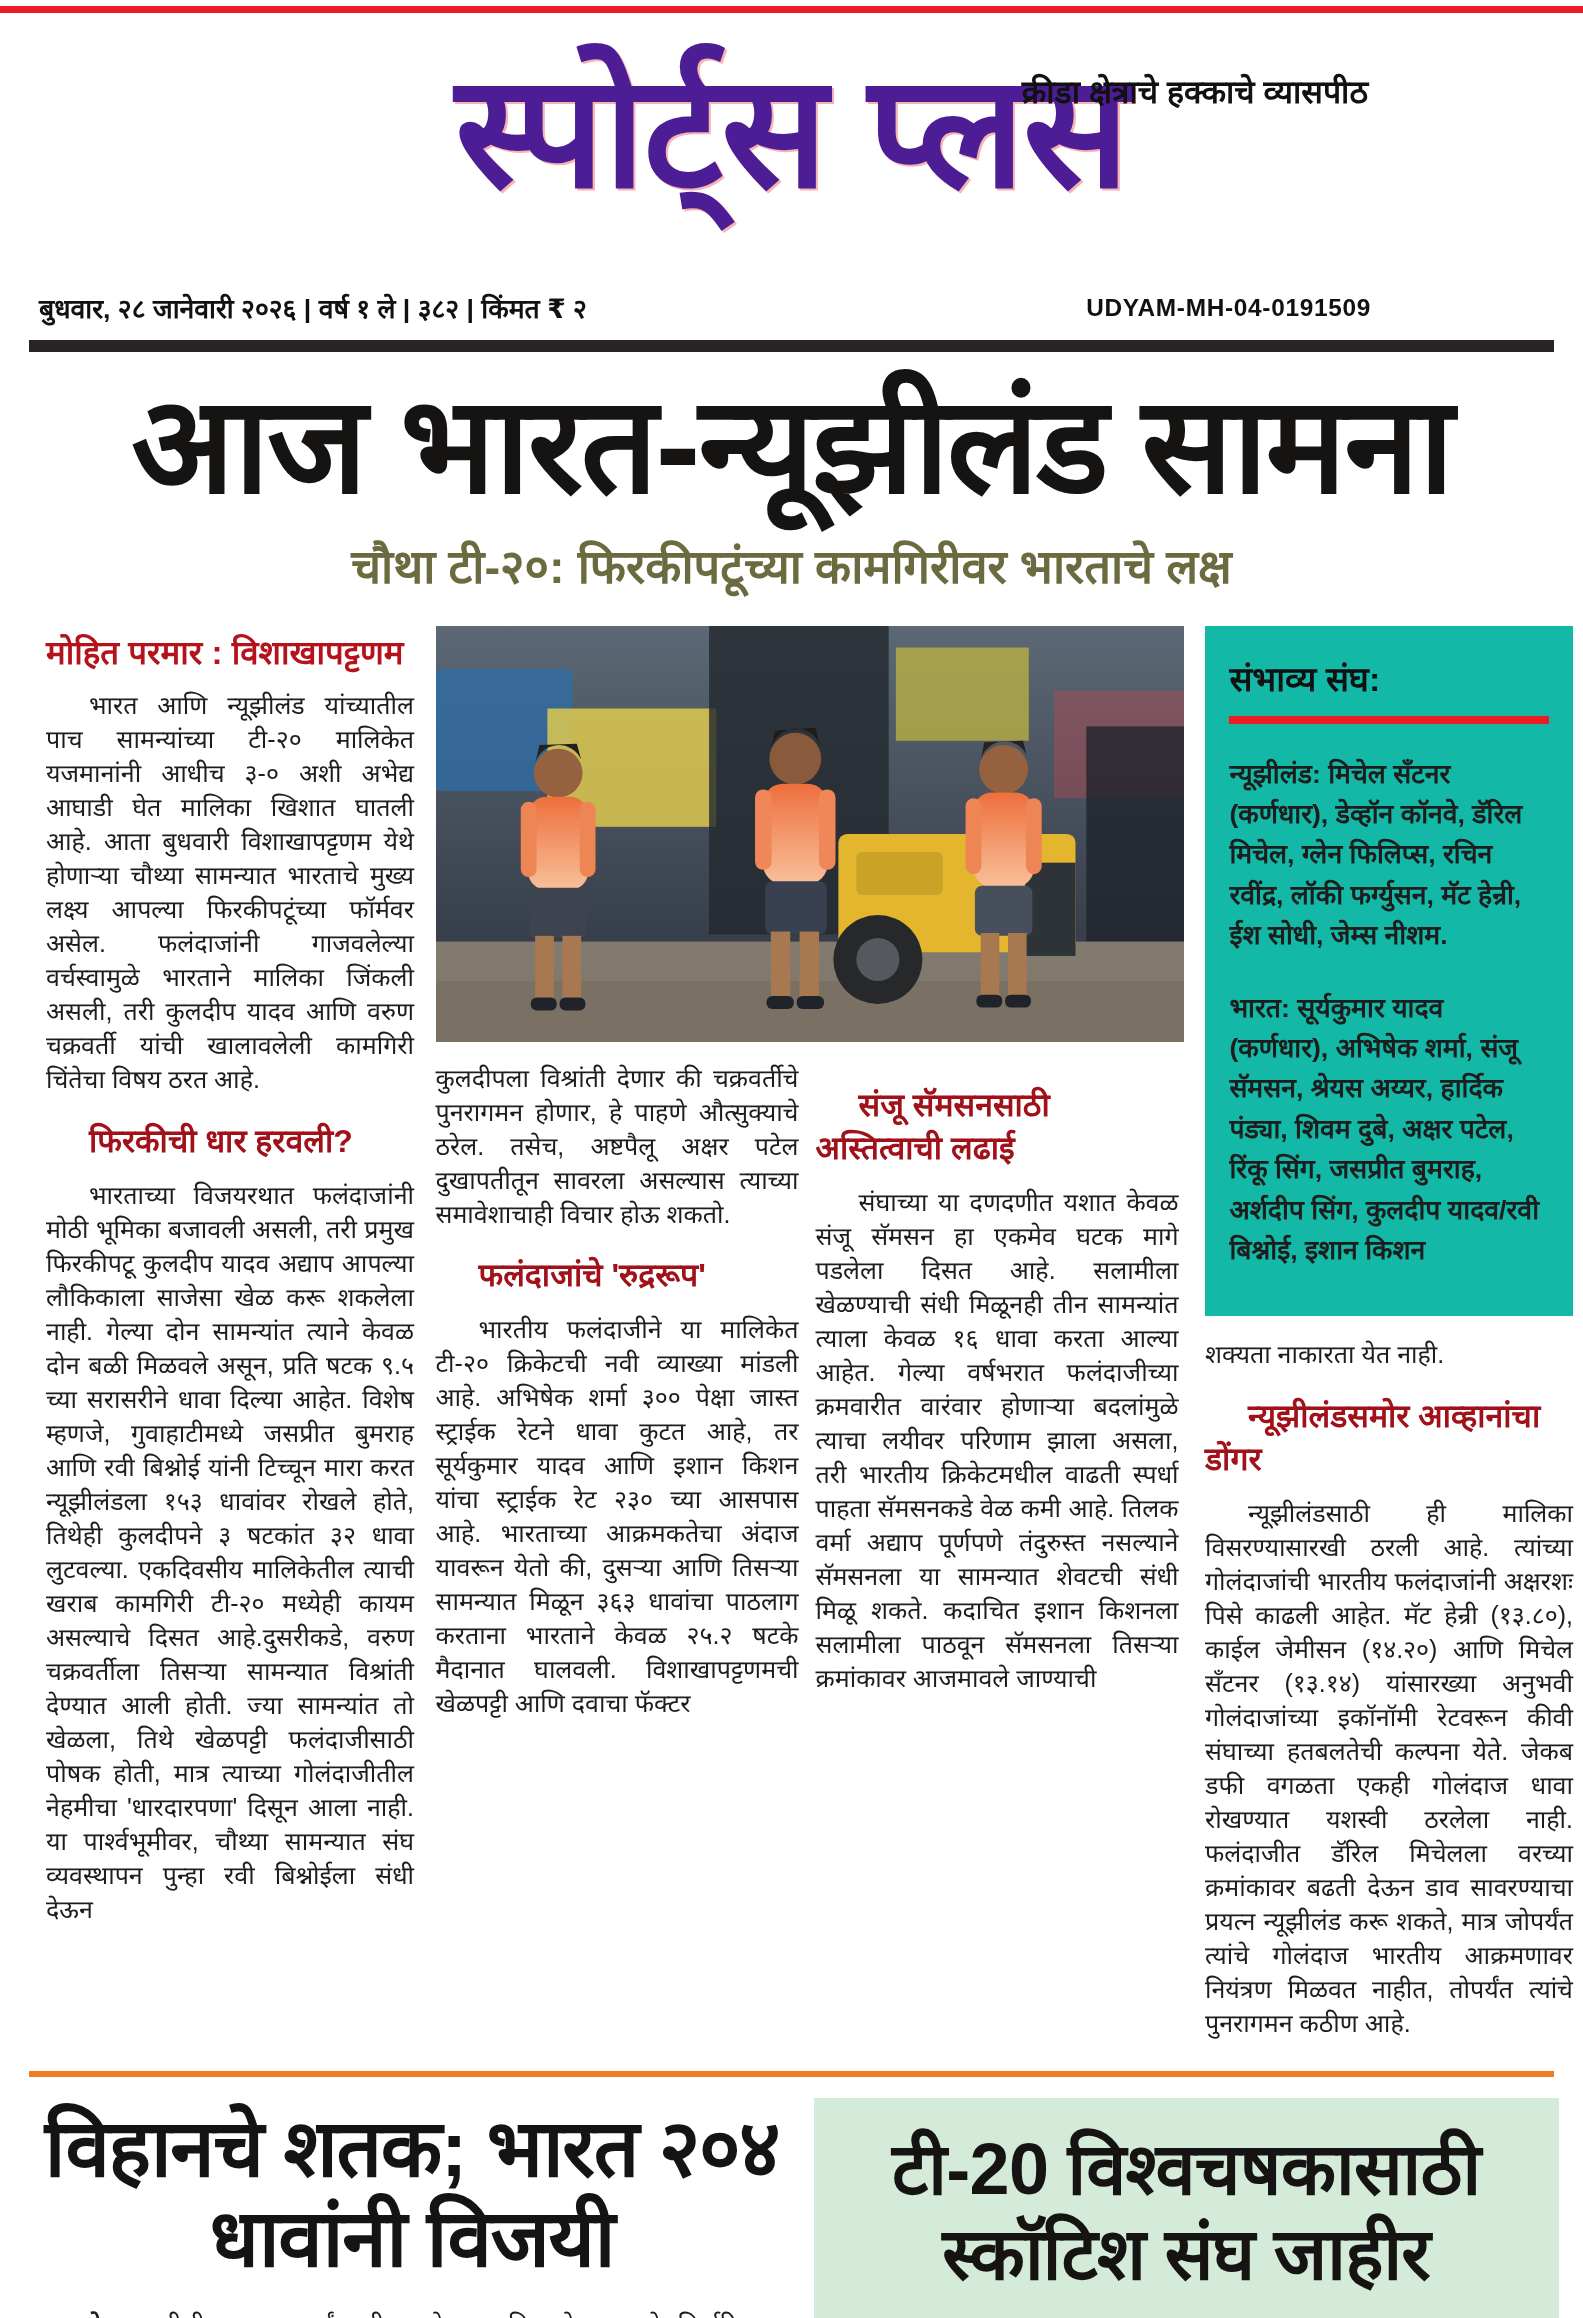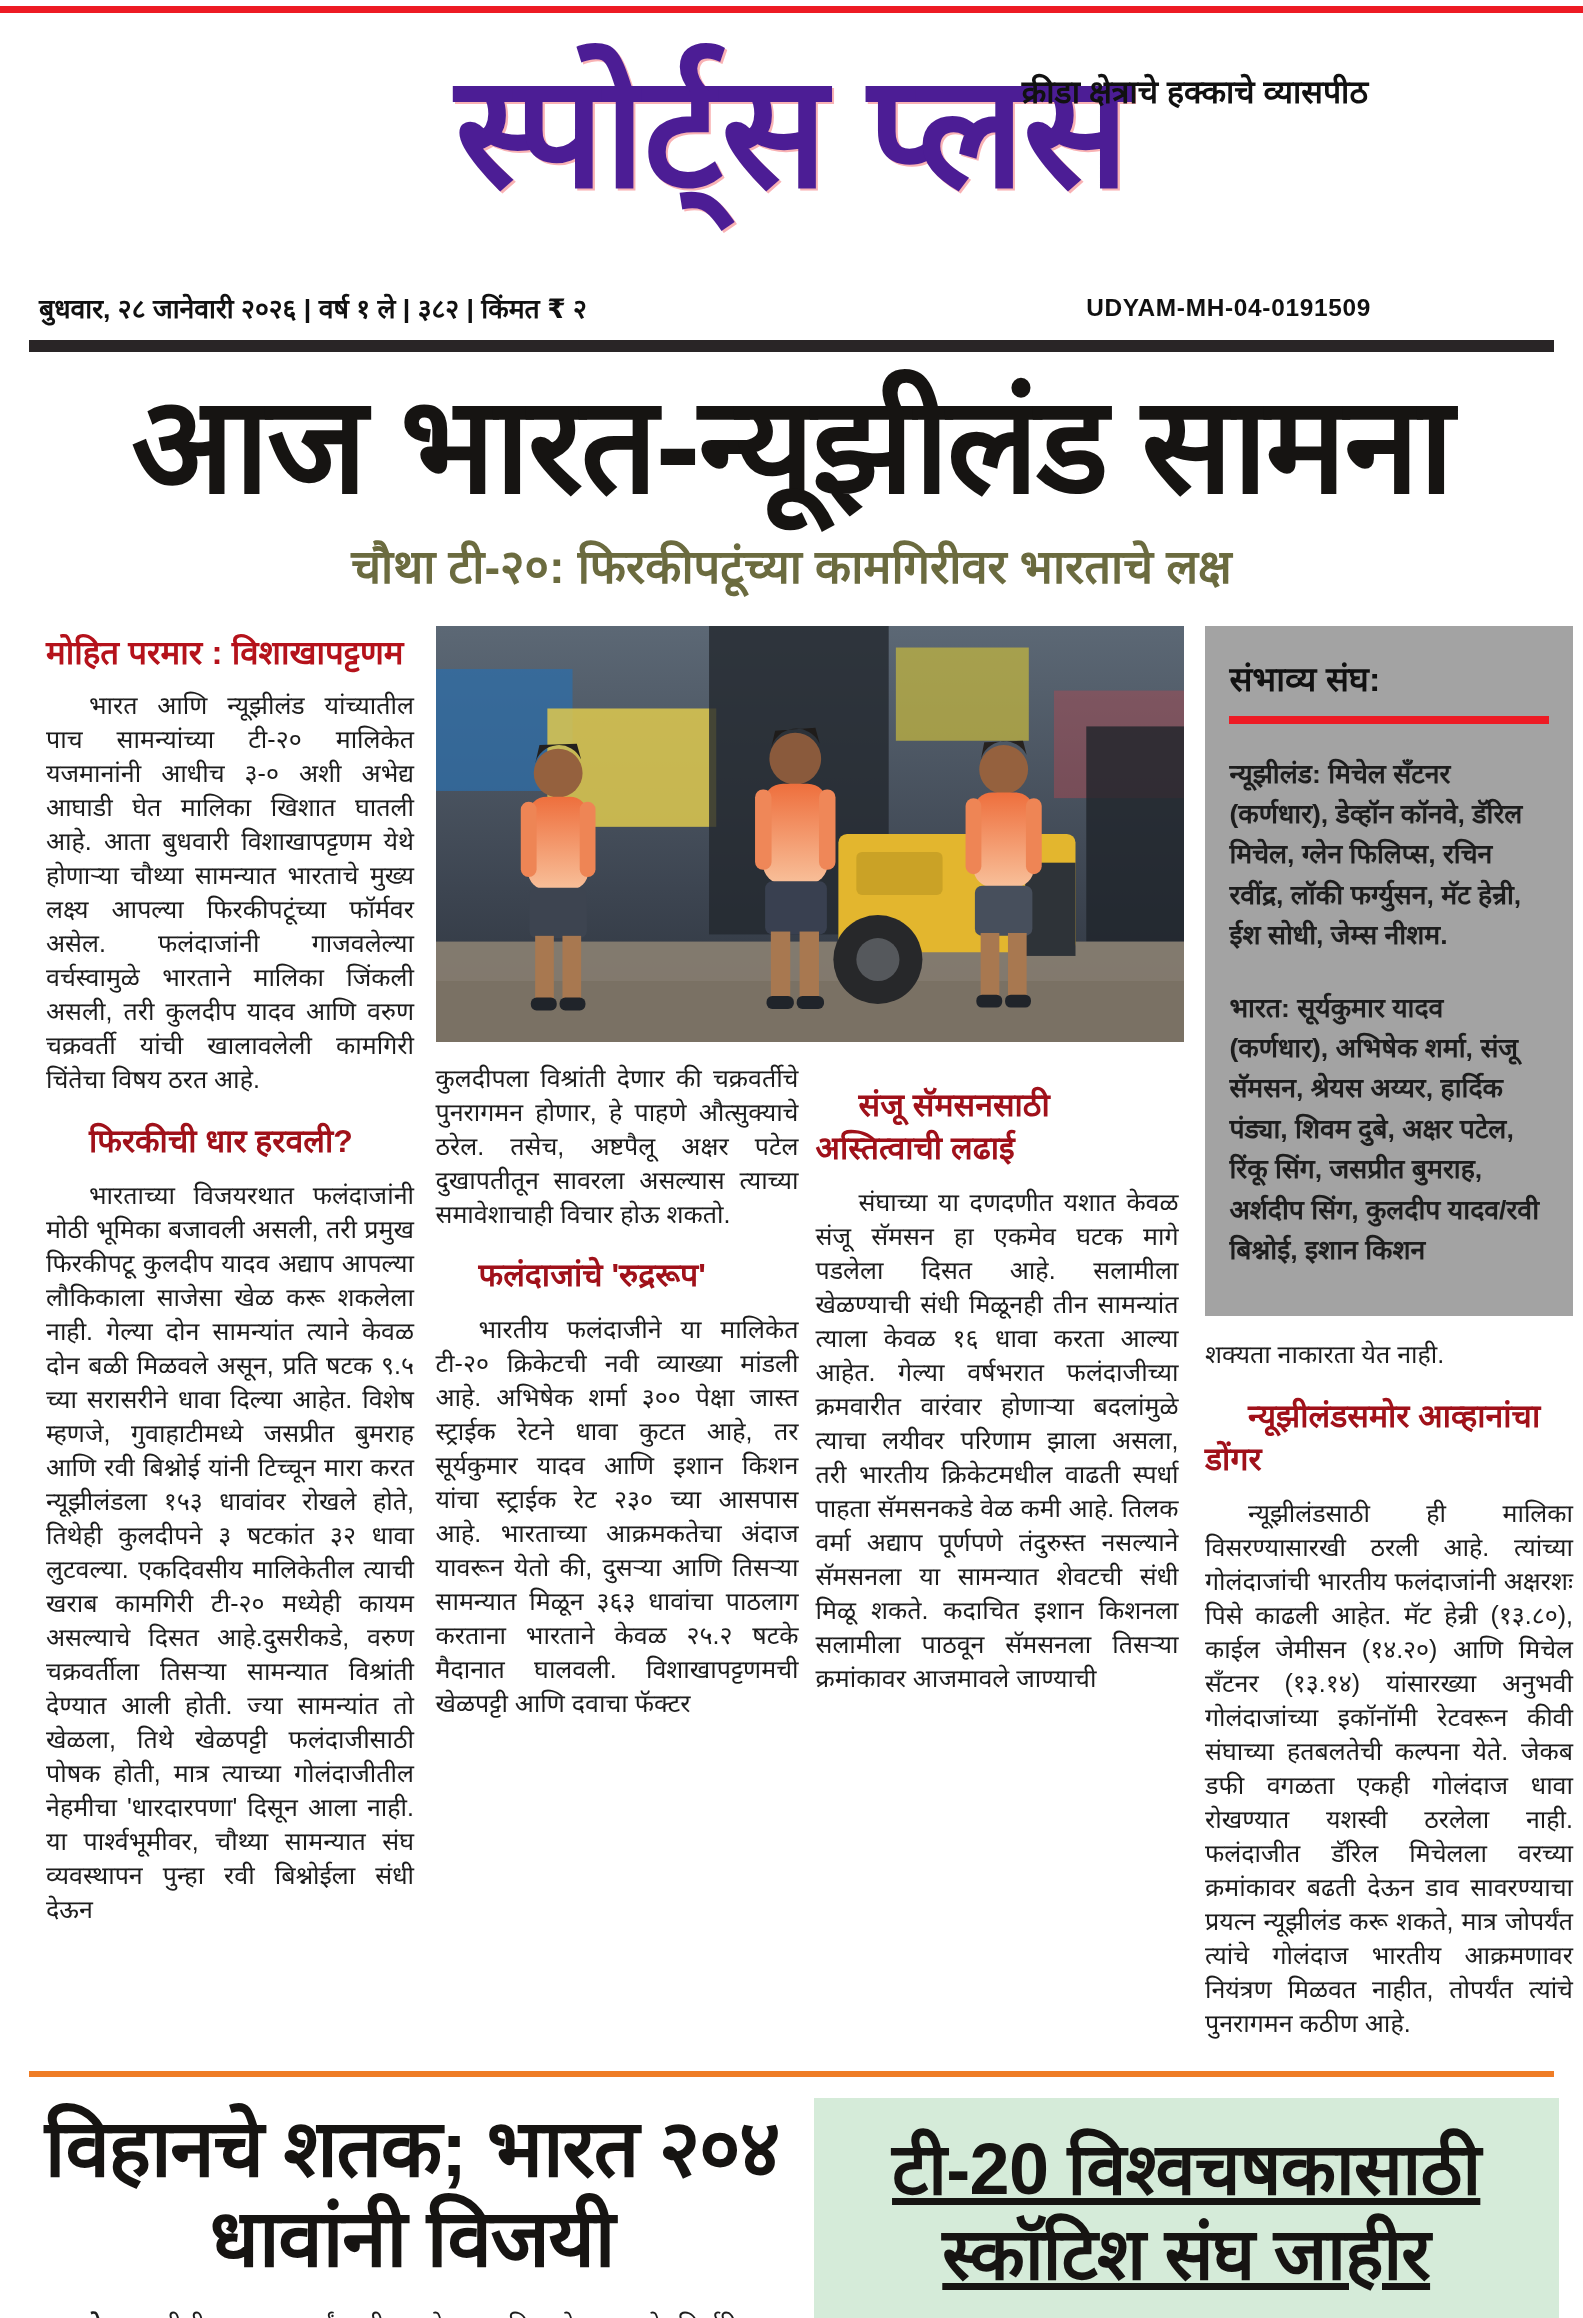--- a/index.html
+++ b/index.html
@@ -53,37 +53,37 @@
   .mid{width:748px;flex:none;}
   .photo{width:748px;height:416px;margin-bottom:18.7px;}
   .photo svg{display:block;width:100%;height:100%;}
   .mid-cols{display:flex;gap:17px;}
   .mid-cols .mcol{width:363px;flex:none;}
   p.body{font-size:25px;line-height:1.36;text-align:justify;margin:0 0 7.2px;}
   p.indent{text-indent:43px;}
   .byline{font-size:33px;font-weight:800;color:#b5121b;margin:2.9px 0 14.4px;}
   h4.sec{font-size:32px;font-weight:800;color:#a0111a;margin:21.5px 0 17px;}
   h4.ind{text-indent:43px;}
-  .squad-box{background:#a3a3a3;padding:29px 24.4px 13px;margin-bottom:21.5px;}
+  .squad-box{background:#14b8a6;padding:29px 24.4px 13px;margin-bottom:21.5px;}
   .squad-title{font-size:34px;font-weight:800;color:#111;}
   .squad-rule{height:8px;background:#ed1b24;margin:14.4px 0 30px;}
   .squad-box p{font-size:26.6px;font-weight:600;line-height:1.52;margin:0 0 32px;text-align:left;}
   .orange-rule{height:5.7px;background:#ef7d26;margin:24.4px 29px 21.5px;}
   .bottom{display:flex;gap:18.7px;padding:0 29px 43px;align-items:flex-start;}
   .story2{width:766px;flex:none;}
   .story2 h2{
     margin:5.7px 0 24.4px;text-align:center;
     font-size:80px;line-height:1.12;font-weight:900;color:#161412;letter-spacing:-1.4px;
   }
   .cols{display:flex;gap:21.5px;}
   .story2 .scol{width:372px;flex:none;}
   .story3{width:745px;flex:none;background:#d5ebd9;padding:24.4px 18.7px 29px;box-sizing:border-box;}
   .story3 h2{
     margin:4.3px 0 29px;text-align:center;
-    font-size:72px;line-height:1.18;font-weight:900;color:#161412;letter-spacing:-0.7px;text-decoration:underline;
+    font-size:72px;line-height:1.18;font-weight:900;color:#161412;letter-spacing:-0.7px;
   }
   b.dl{font-weight:800;}
 </style>
 </head>
 <body>
 
 <div class="page">
 
   <div class="topline"></div>
 

